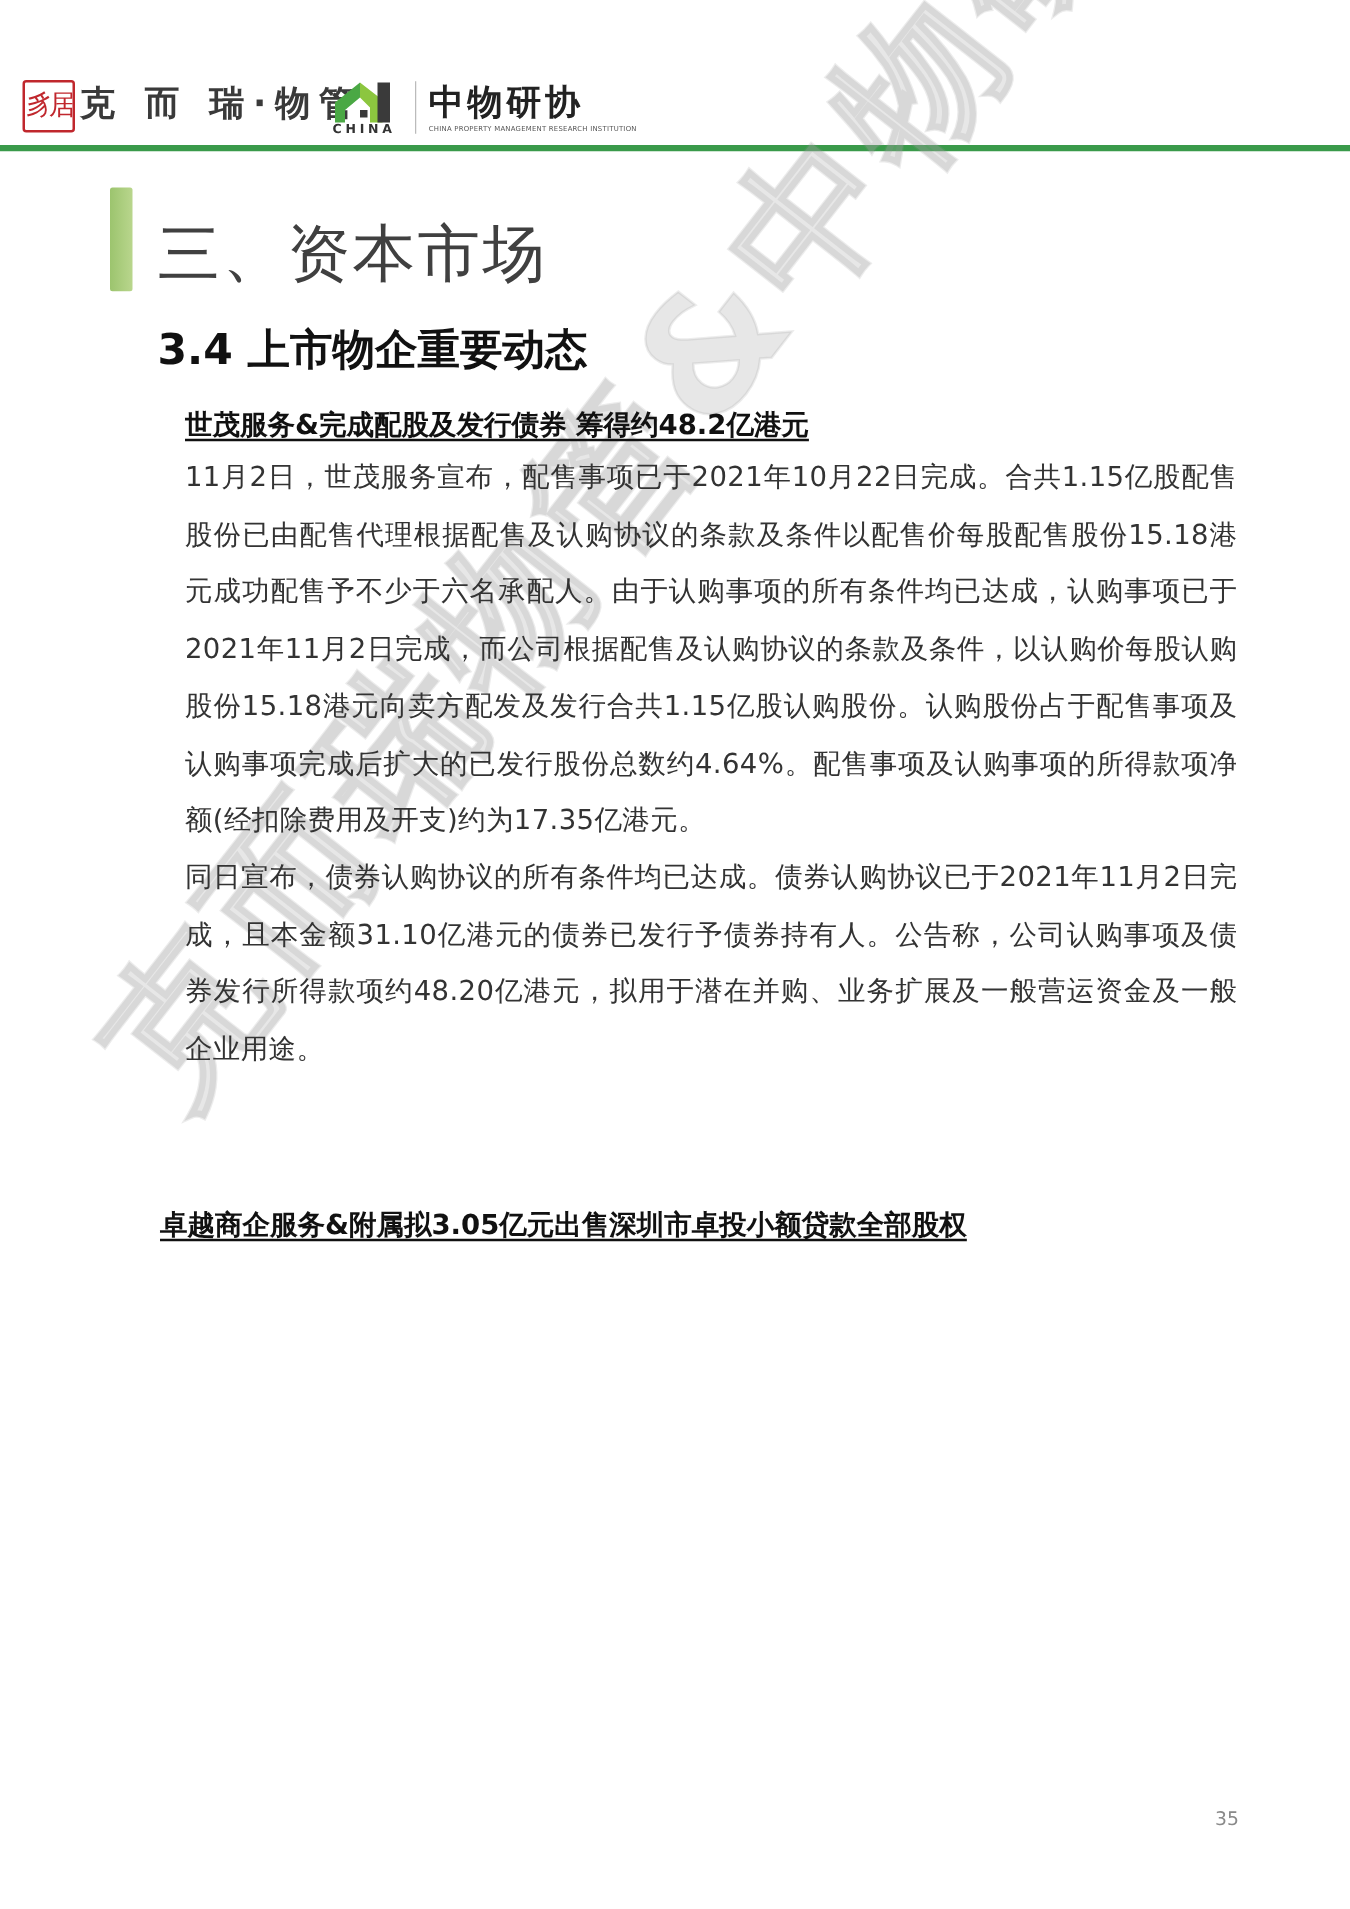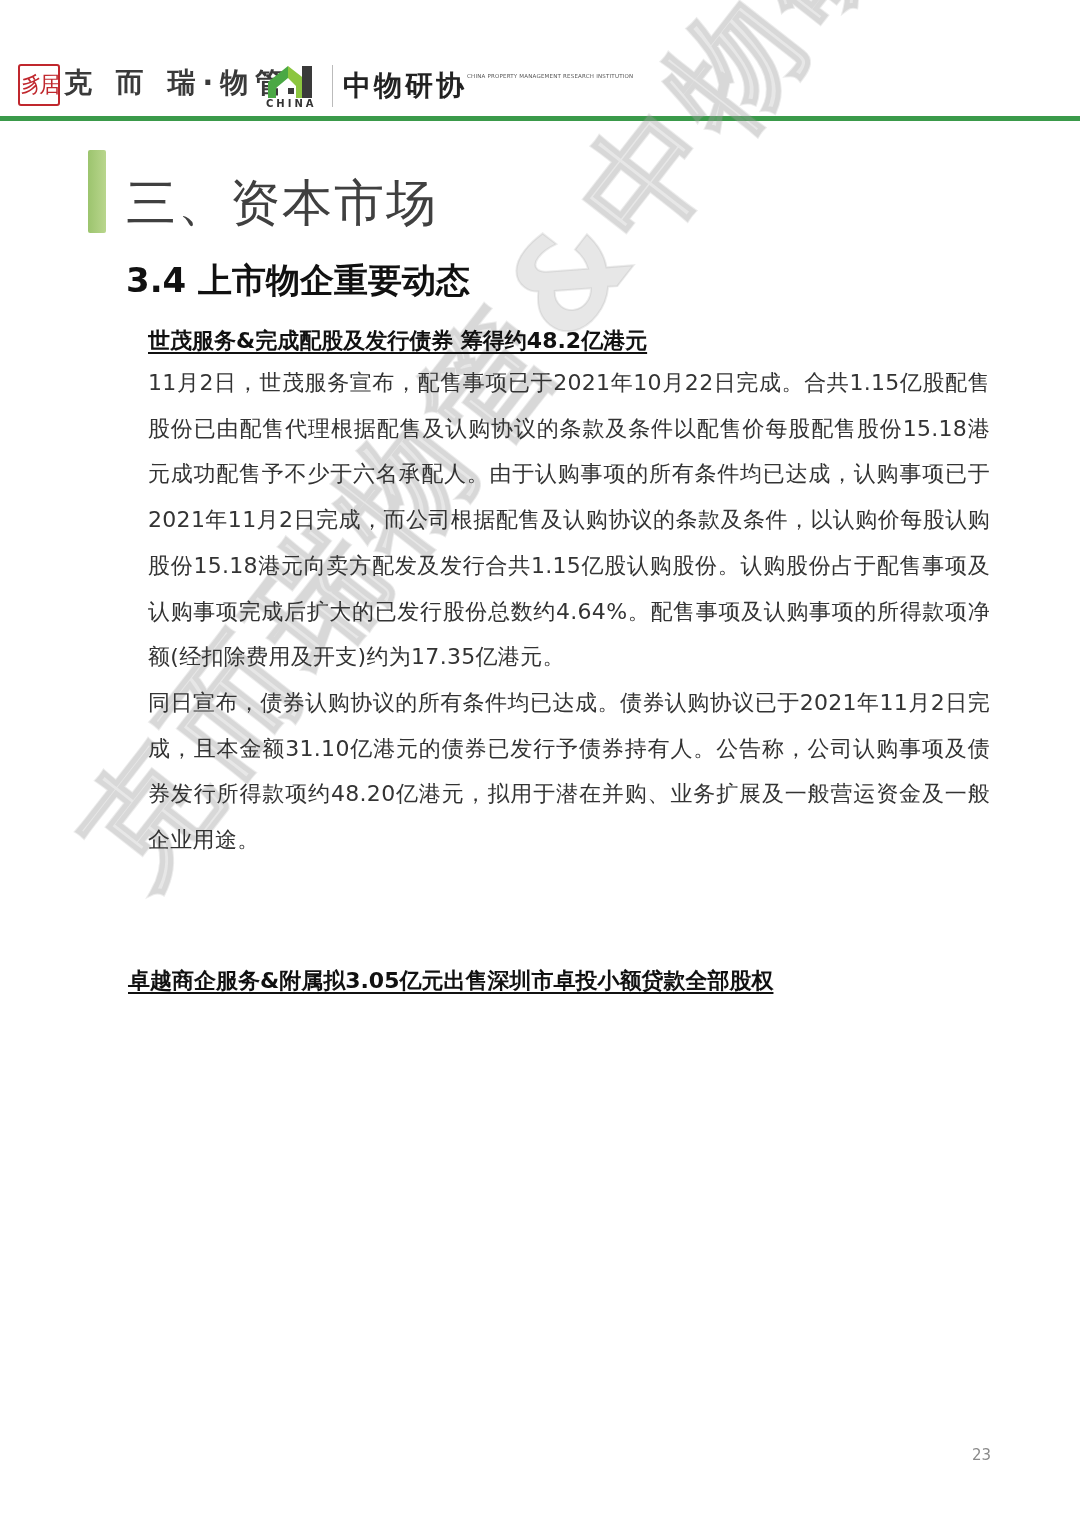--- a/index.html
+++ b/index.html
@@ -30,21 +30,21 @@
       position: absolute; left: 266px; top: 62px; height: 48px;
       display: flex; align-items: center;
     }
     .house { position: relative; width: 50px; height: 48px; }
     .house svg { position: absolute; left: 0; top: 0; }
     .cpmri-label {
       position: absolute; left: 0; top: 36px; font-size: 10px; font-weight: bold;
       letter-spacing: 3px; color: #333; width: 60px;
     }
     .vdivider { width: 1px; height: 42px; background: #bbbbbb; margin-left: 16px; }
-    .cpmri-names { margin-left: 10px; display: flex; flex-direction: row; justify-content: space-between; }
+    .cpmri-names { margin-left: 10px; display: flex; flex-direction: column; justify-content: space-between; }
     .cpmri-cn {
       font-family: "DejaVu Serif", serif; font-weight: bold; font-size: 28px;
       color: #222; letter-spacing: 3px; line-height: 32px;
     }
     .cpmri-en { font-size: 5.5px; color: #555; letter-spacing: 0.2px; margin-top: 3px; }
     .green-rule {
       position: absolute; left: 0; top: 116px; width: 1080px; height: 5px; background: #3a9a4a;
     }
     .section-bar {
       position: absolute; left: 88px; top: 150px; width: 18px; height: 83px;
@@ -116,13 +116,13 @@
 <div class="article article-1">
   <p class="art-heading">世茂服务&amp;完成配股及发行债券 筹得约48.2亿港元</p>
   <p class="art-para">11月2日，世茂服务宣布，配售事项已于2021年10月22日完成。合共1.15亿股配售股份已由配售代理根据配售及认购协议的条款及条件以配售价每股配售股份15.18港元成功配售予不少于六名承配人。由于认购事项的所有条件均已达成，认购事项已于2021年11月2日完成，而公司根据配售及认购协议的条款及条件，以认购价每股认购股份15.18港元向卖方配发及发行合共1.15亿股认购股份。认购股份占于配售事项及认购事项完成后扩大的已发行股份总数约4.64%。配售事项及认购事项的所得款项净额(经扣除费用及开支)约为17.35亿港元。</p>
   <p class="art-para">同日宣布，债券认购协议的所有条件均已达成。债券认购协议已于2021年11月2日完成，且本金额31.10亿港元的债券已发行予债券持有人。公告称，公司认购事项及债券发行所得款项约48.20亿港元，拟用于潜在并购、业务扩展及一般营运资金及一般企业用途。</p>
 </div>
 
 <div class="article article-2">
   <p class="art-heading">卓越商企服务&amp;附属拟3.05亿元出售深圳市卓投小额贷款全部股权</p>
 </div>
 
-<div class="page-number">23</div>
+<div class="page-number">35</div>
 
 </body></html>

